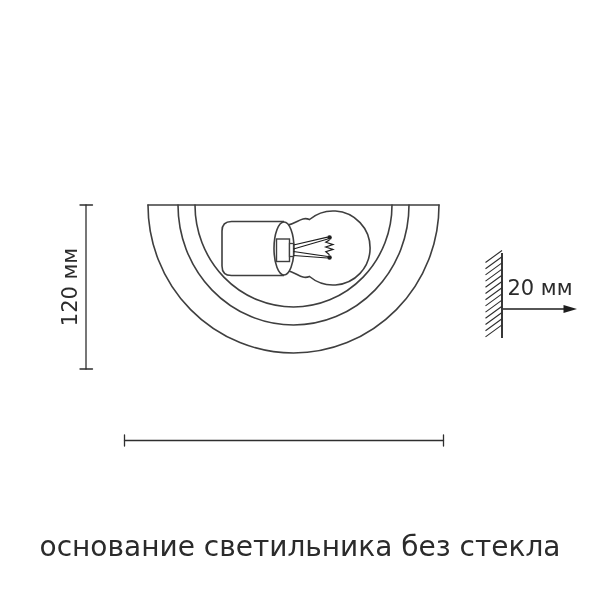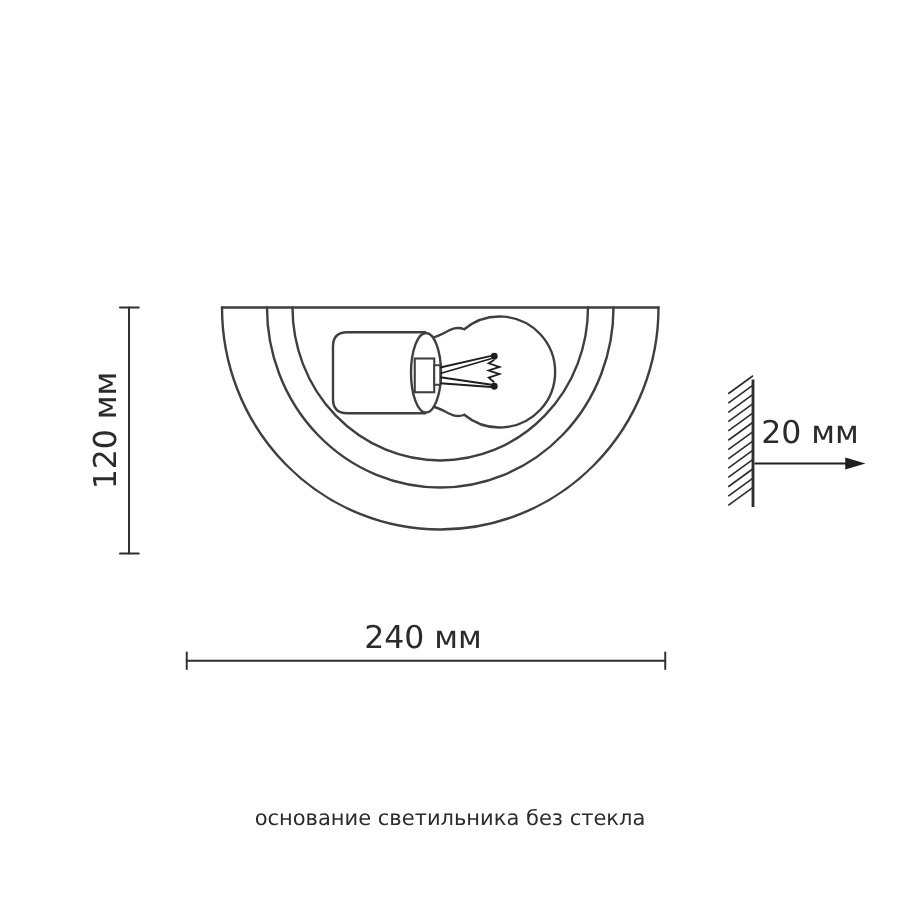--- a/index.html
+++ b/index.html
@@ -29,21 +29,21 @@
     transform: translate(-50%, -50%);
   }
   .dim-label.vertical {
     transform: translate(-50%, -50%) rotate(-90deg);
   }
   .caption {
     position: absolute;
     left: 300px;
     top: 546px;
     transform: translate(-50%, -50%);
-    font-size: 14px;
+    font-size: 28px;
     color: #2b2b2b;
     white-space: nowrap;
   }
 </style>
 </head>
 <body>
 
 <div class="page">
 
   <svg class="diagram-svg" width="600" height="600" viewBox="0 0 600 600">
@@ -91,19 +91,18 @@
     </g>
 
     <g>
       <path d="M503 309 H565" fill="none" stroke="#1e1e1e" stroke-width="1.3"></path>
       <polygon points="577,309 563.5,305 563.5,313" fill="#1e1e1e" stroke="none"></polygon>
     </g>
   </svg>
 
   <div class="dim-label vertical" style="left:70px; top:287px;">120 мм</div>
 
-  <div class="dim-label" style="left:282px; top:425px;">240 мм</div>
 
   <div class="dim-label" style="left:540px; top:288px;text-align:center;">20 мм</div>
 
   <div class="caption">основание светильника без стекла</div>
 
 </div>
 
 </body></html>

